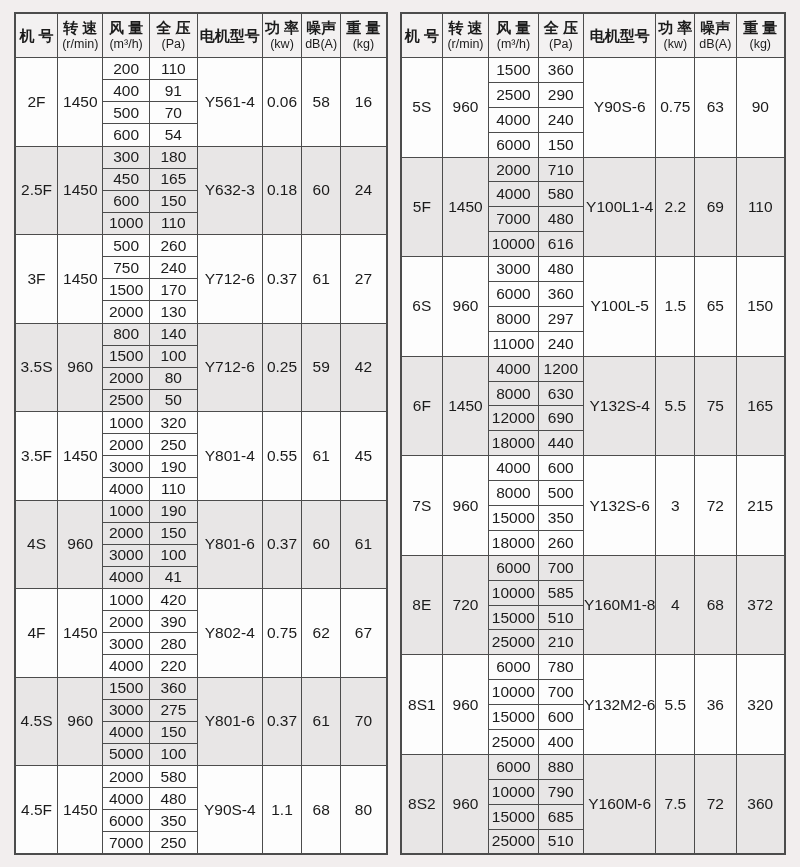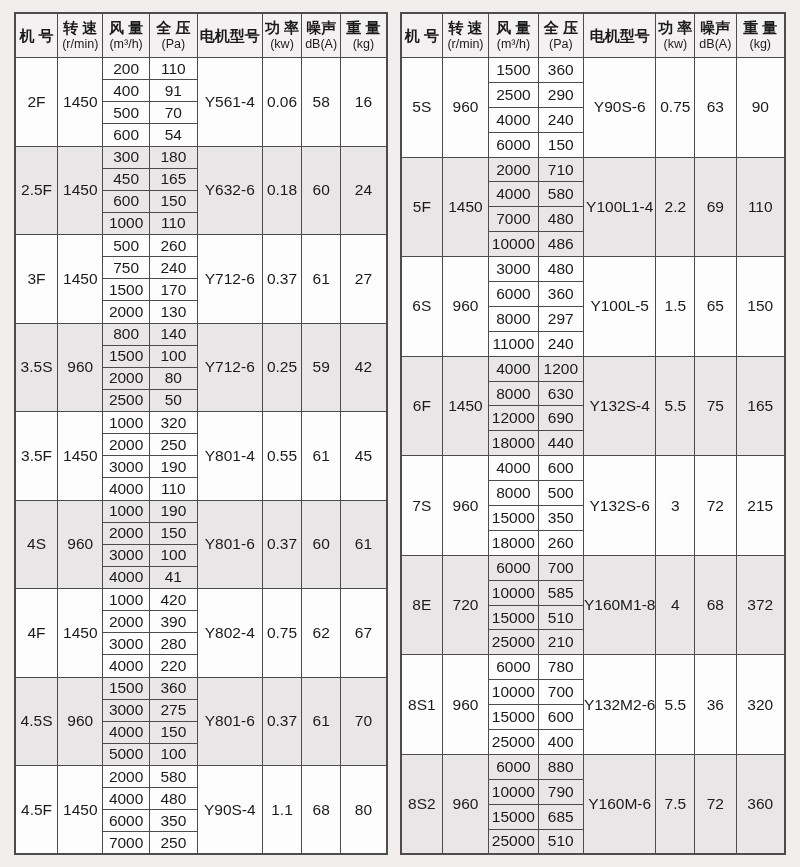--- a/index.html
+++ b/index.html
@@ -97,21 +97,21 @@
         </tr>
         <tr>
           <td>600</td>
           <td>54</td>
         </tr>
         <tr class="alt">
           <td rowspan="4">2.5F</td>
           <td rowspan="4">1450</td>
           <td>300</td>
           <td>180</td>
-          <td rowspan="4">Y632-6</td>
+          <td rowspan="4">Y632-3</td>
           <td rowspan="4">0.18</td>
           <td rowspan="4">60</td>
           <td rowspan="4">24</td>
         </tr>
         <tr class="alt">
           <td>450</td>
           <td>165</td>
         </tr>
         <tr class="alt">
           <td>600</td>
@@ -358,21 +358,21 @@
         <tr class="alt">
           <td>4000</td>
           <td>580</td>
         </tr>
         <tr class="alt">
           <td>7000</td>
           <td>480</td>
         </tr>
         <tr class="alt">
           <td>10000</td>
-          <td>486</td>
+          <td>616</td>
         </tr>
         <tr>
           <td rowspan="4">6S</td>
           <td rowspan="4">960</td>
           <td>3000</td>
           <td>480</td>
           <td rowspan="4">Y100L-5</td>
           <td rowspan="4">1.5</td>
           <td rowspan="4">65</td>
           <td rowspan="4">150</td>

